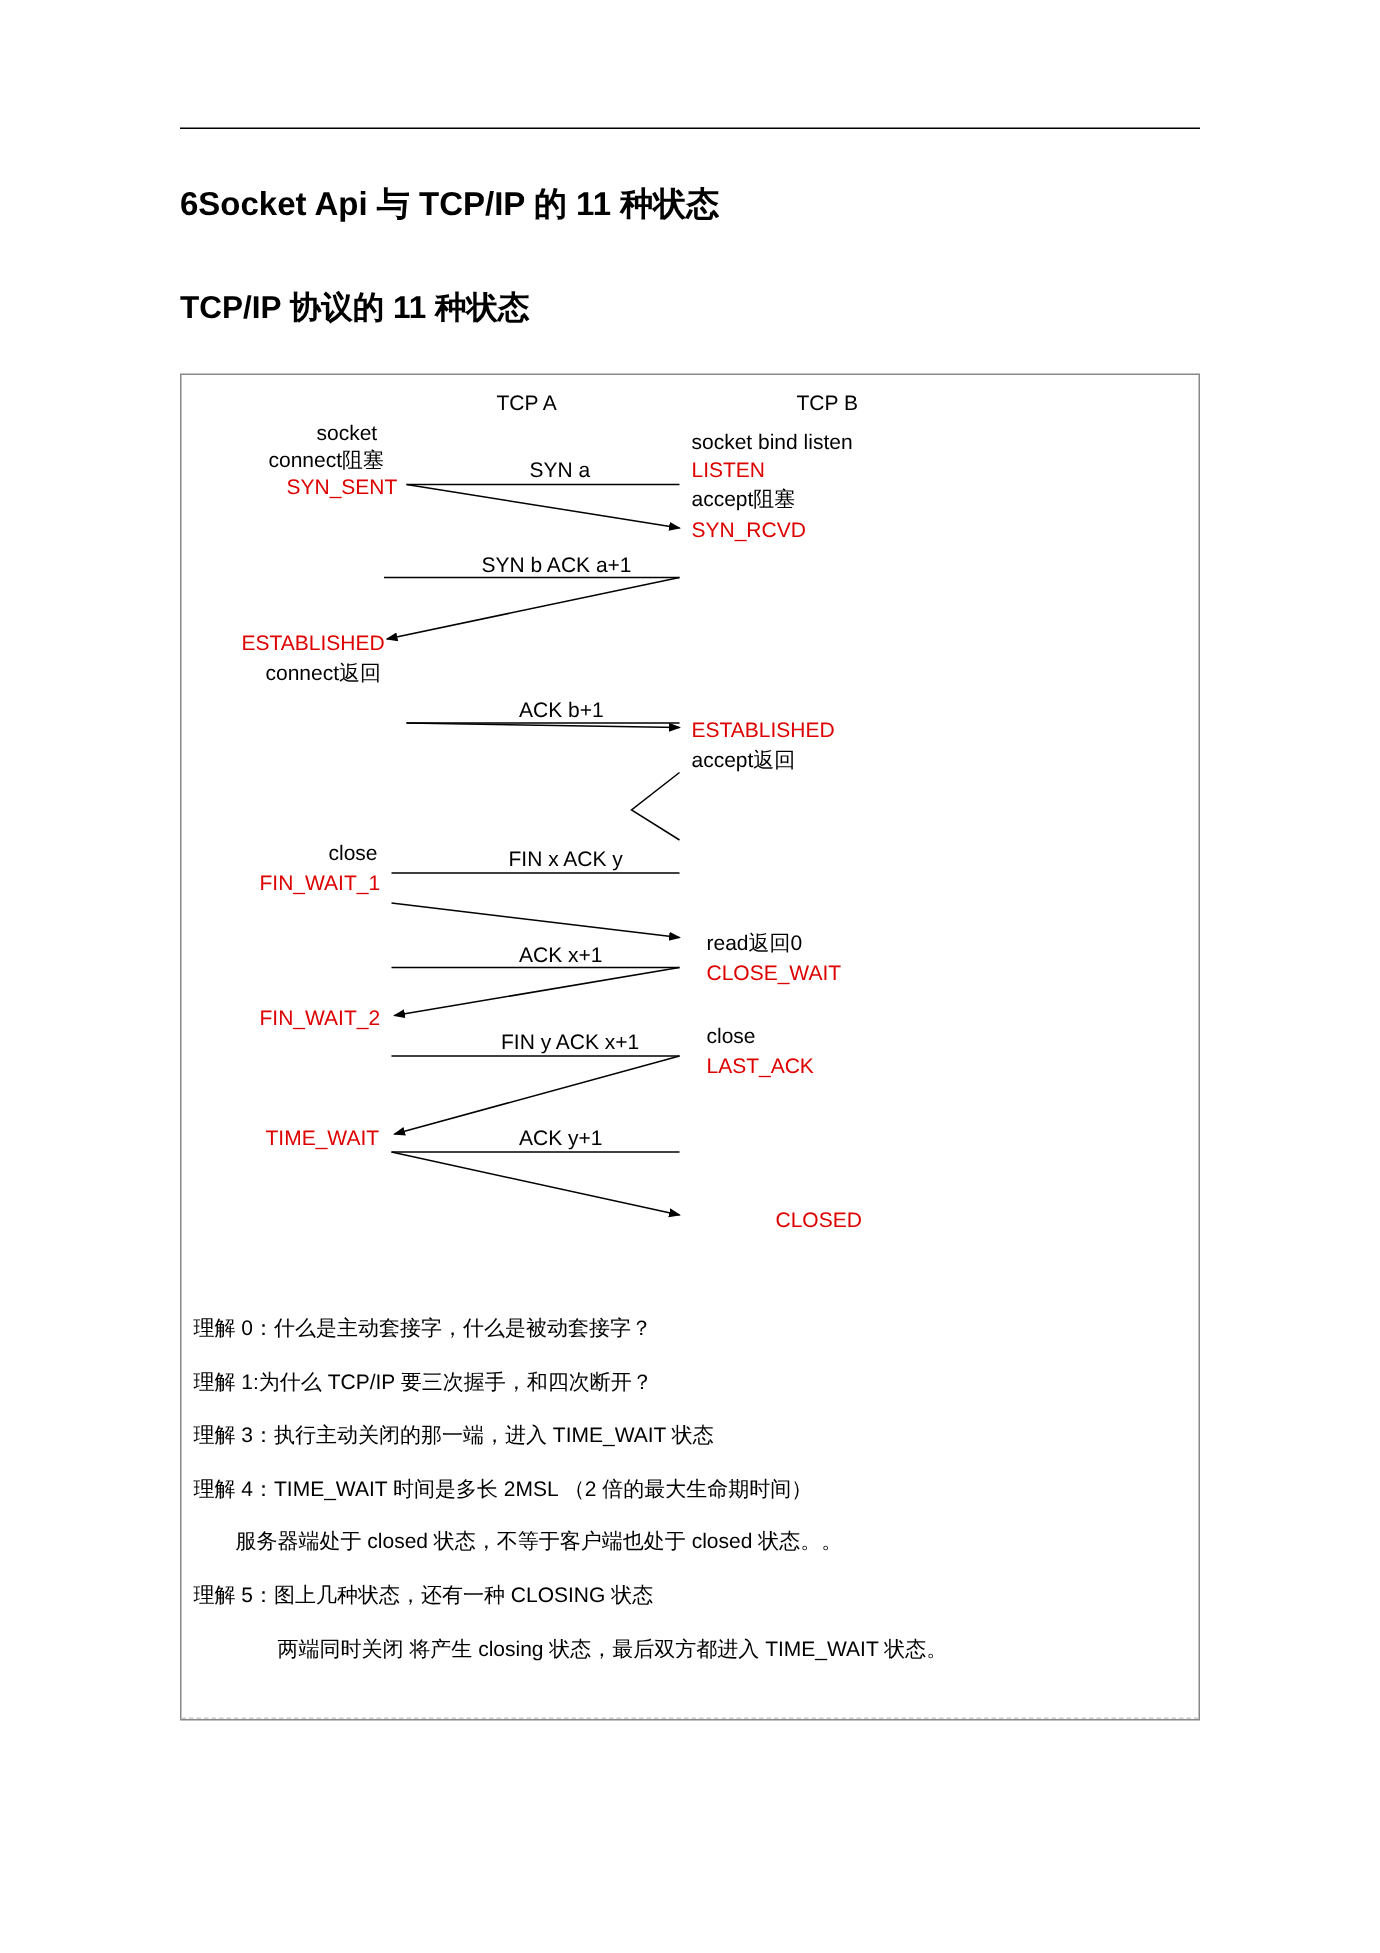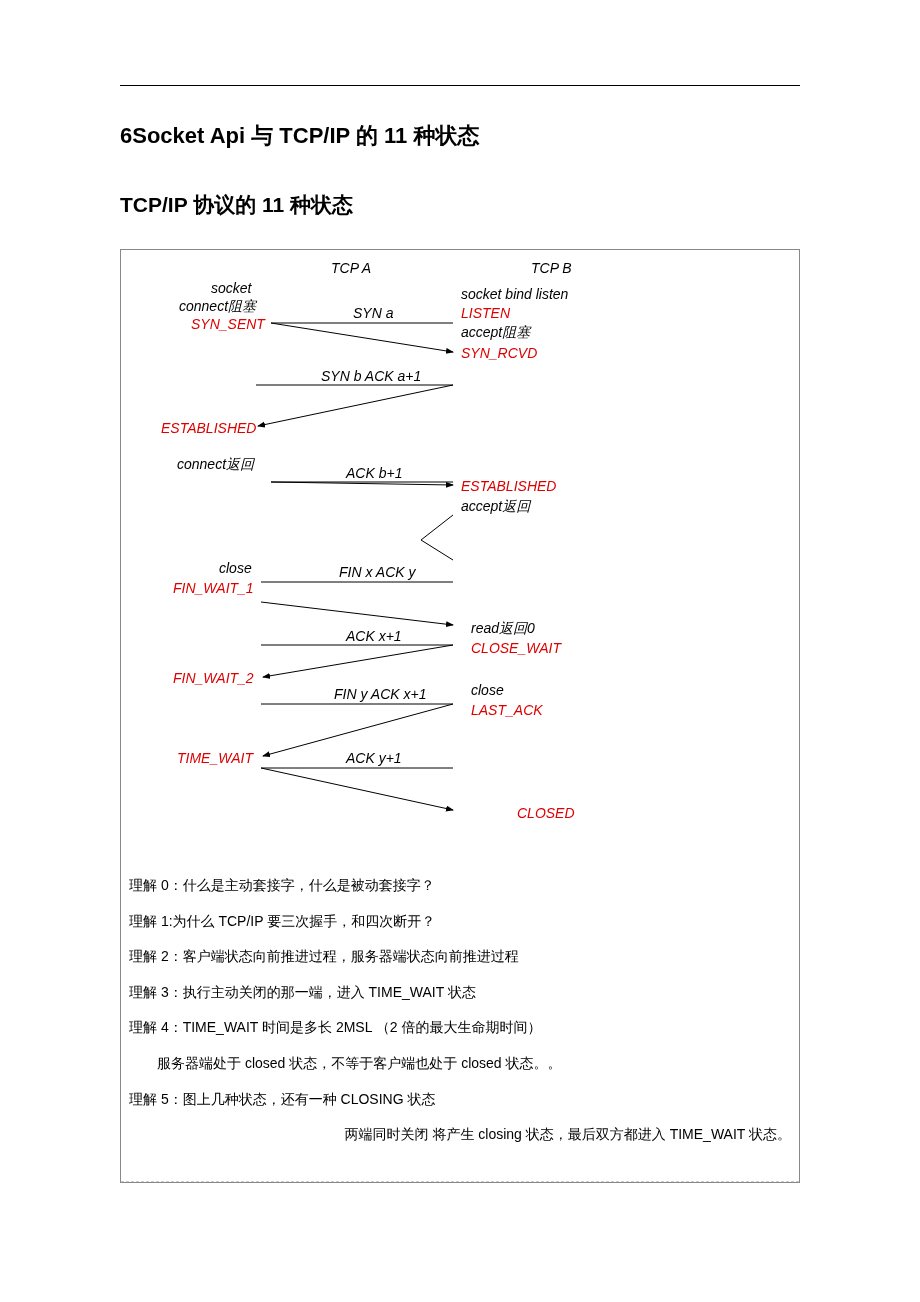--- a/index.html
+++ b/index.html
@@ -25,21 +25,20 @@
       margin-bottom: 30px;
     }
     .diagram-box {
       border: 1px solid #888;
       position: relative;
     }
     .diagram {
       position: relative;
       height: 600px;
       width: 100%;
-      font-style: italic;
     }
     .dlabel {
       position: absolute;
       font-size: 14px;
       white-space: nowrap;
     }
     .red { color: #d00; }
     .header-a { left: 210px; top: 10px; font-weight: normal; }
     .header-b { left: 410px; top: 10px; font-weight: normal; }
     svg.arrows {
@@ -51,21 +50,21 @@
     }
     .notes {
       padding: 10px 8px 12px 8px;
       font-size: 14px;
       line-height: 1.4;
     }
     .notes p {
       margin: 16px 0;
     }
     .notes .indent1 { padding-left: 28px; }
-    .notes .indent2 { padding-left: 56px; text-align: right; }
+    .notes .indent2 { padding-left: 56px; }
     .footer-line {
       border-top: 1px dashed #ccc;
       margin-top: 8px;
     }
   </style>
 </head>
 <body>
 
 <div class="header-line"></div>
 
@@ -76,21 +75,21 @@
   <div class="diagram">
 
     <span class="dlabel header-a">TCP A</span>
     <span class="dlabel header-b">TCP B</span>
 
     <span class="dlabel" style="left:90px; top:30px;">socket</span>
     <span class="dlabel" style="left:58px; top:48px;text-align:right;">connect阻塞</span>
     <span class="dlabel red" style="left:70px; top:66px;">SYN_SENT</span>
 
     <span class="dlabel red" style="left:40px; top:170px;">ESTABLISHED</span>
-    <span class="dlabel" style="left:56px; top:206px;text-align:center;">connect返回</span>
+    <span class="dlabel" style="left:56px; top:190px;text-align:center;">connect返回</span>
 
     <span class="dlabel" style="left:98px; top:310px;">close</span>
     <span class="dlabel red" style="left:52px; top:330px;">FIN_WAIT_1</span>
 
     <span class="dlabel red" style="left:52px; top:420px;">FIN_WAIT_2</span>
 
     <span class="dlabel red" style="left:56px; top:500px;">TIME_WAIT</span>
 
     <span class="dlabel" style="left:340px; top:36px;">socket bind listen</span>
     <span class="dlabel red" style="left:340px; top:55px;">LISTEN</span>
@@ -145,21 +144,20 @@
 
       <line x1="332" y1="454" x2="142" y2="506" stroke="#000" stroke-width="1" marker-end="url(#arr)"></line>
 
       <line x1="140" y1="518" x2="332" y2="560" stroke="#000" stroke-width="1" marker-end="url(#arr)"></line>
     </svg>
   </div>
 
   <div class="notes">
     <p>理解 0：什么是主动套接字，什么是被动套接字？</p>
     <p>理解 1:为什么 TCP/IP 要三次握手，和四次断开？</p>
-    <p>理解 2：客户端状态向前推进过程，服务器端状态向前推进过程</p>
     <p>理解 3：执行主动关闭的那一端，进入 TIME_WAIT 状态</p>
     <p>理解 4：TIME_WAIT  时间是多长 2MSL  （2 倍的最大生命期时间）</p>
     <p class="indent1">服务器端处于 closed 状态，不等于客户端也处于 closed 状态。。</p>
     <p>理解 5：图上几种状态，还有一种 CLOSING 状态</p>
     <p class="indent2">两端同时关闭     将产生 closing 状态，最后双方都进入 TIME_WAIT 状态。</p>
   </div>
   <div class="footer-line"></div>
 </div>
 
 </body></html>

